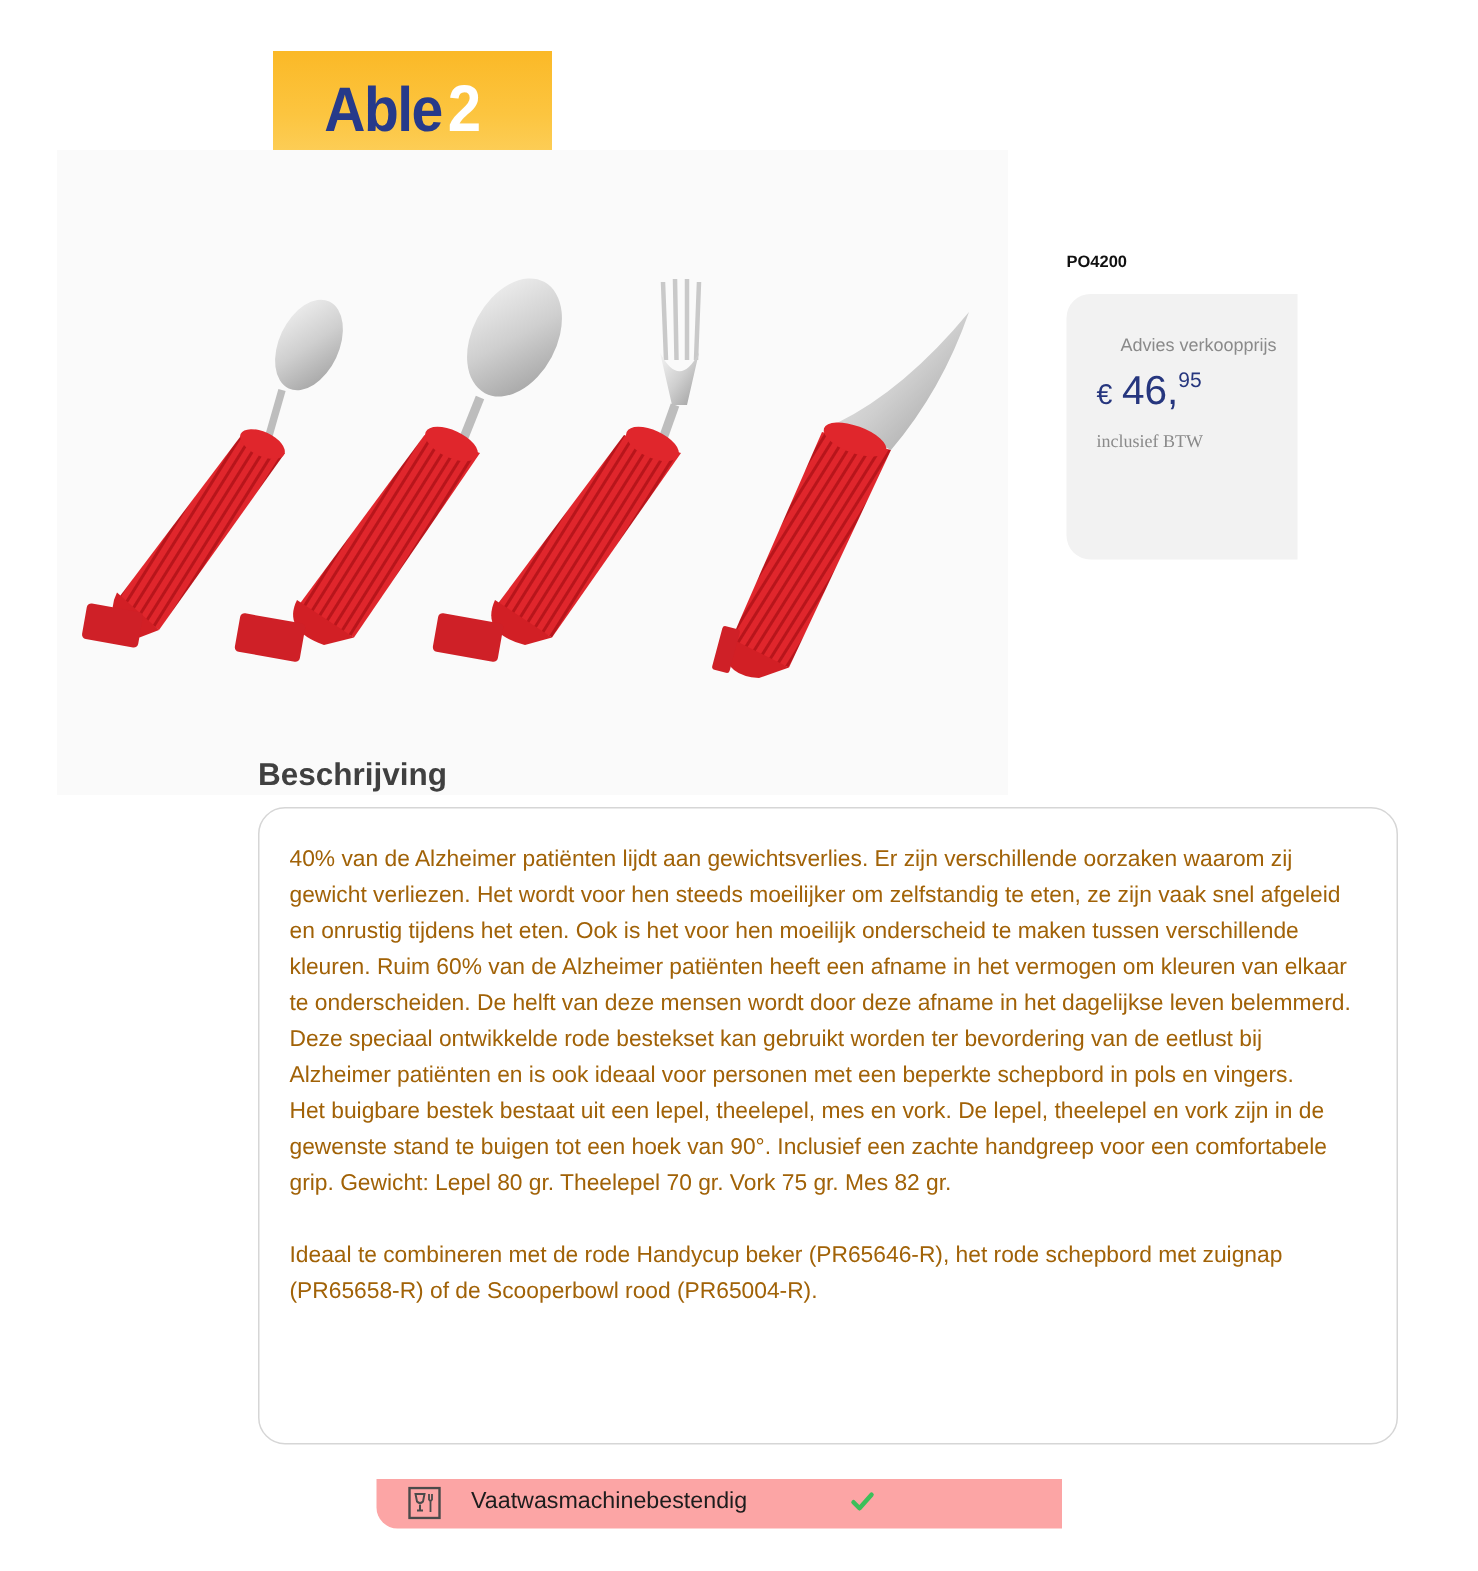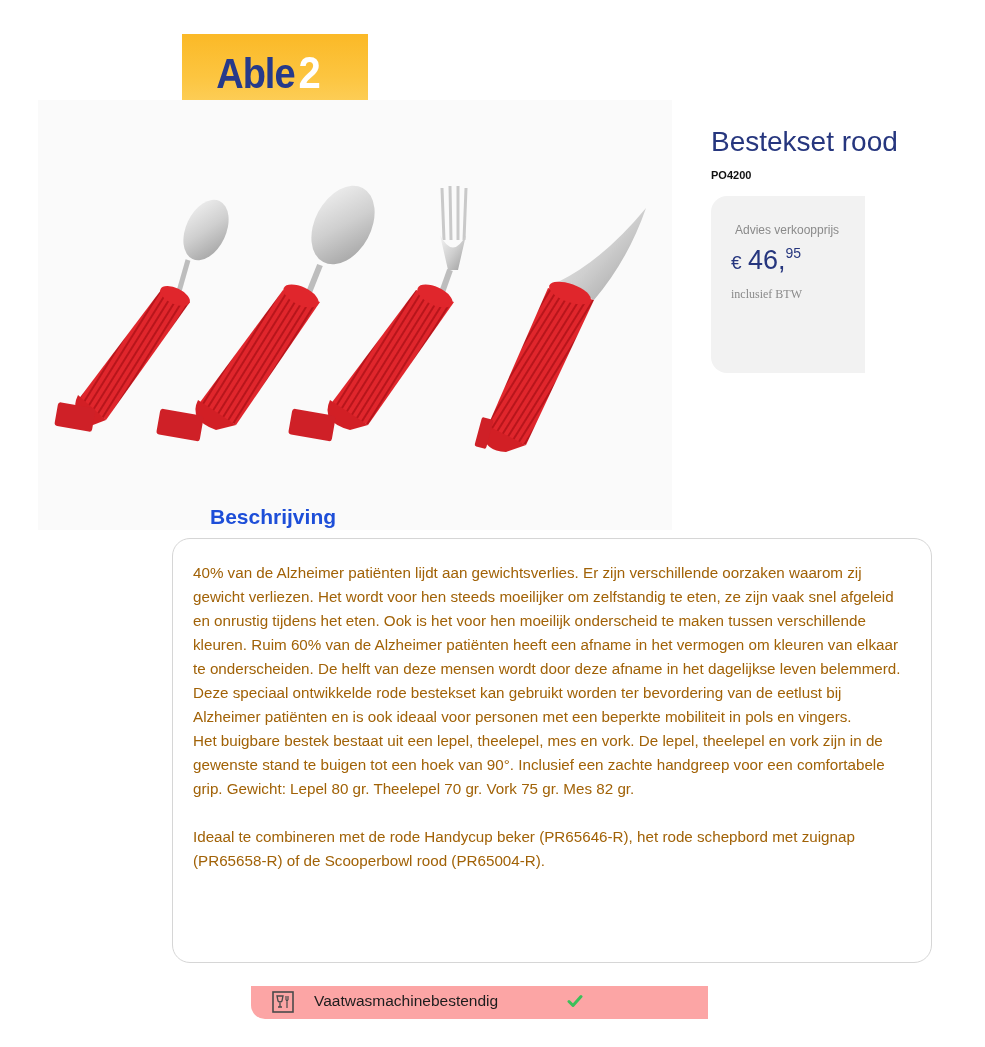--- a/index.html
+++ b/index.html
@@ -39,36 +39,36 @@
       position: absolute; left: 711px; top: 169px;
       font-size: 11px; font-weight: bold; color: #111;
     }
 
     
     .price-box {
       position: absolute; left: 711px; top: 196px; width: 154px; height: 177px;
       background: #f2f2f2; border-radius: 16px 0 0 16px;
     }
     .price-label {
-      position: absolute; left: 24px; top: 27px; font-size: 12px; color: #8a8a8a;
+      position: absolute; left: 36px; top: 27px; font-size: 12px; color: #8a8a8a;
       white-space: nowrap;
     }
     .price {
       position: absolute; left: 20px; top: 49px; color: #26367e; white-space: nowrap;
     }
     .price .cur { font-size: 19px; vertical-align: baseline; }
     .price .main { font-size: 27px; margin-left: 2px; }
     .price .cents { font-size: 14px; vertical-align: 11px; text-align: right; }
     .price-vat {
       position: absolute; left: 20px; top: 91px; font-size: 12px; color: #8a8a8a; font-family: Liberation Serif, serif;
     }
 
     
     .desc-heading {
-      position: absolute; left: 172px; top: 505px; font-size: 21px; color: #1d4ed8; margin-left: 38px;
+      position: absolute; left: 172px; top: 505px; font-size: 21px; color: #404040;
     }
     .desc-box {
       position: absolute; left: 172px; top: 538px; width: 760px; height: 425px;
       border: 1px solid #d6d6d6; border-radius: 18px; background: #fff;
       padding: 22px 20px 0 20px;
     }
     .desc-box p {
       font-size: 15.2px; line-height: 24px; color: #a16207;
     }
     .desc-box .spacer { height: 24px; }
@@ -143,36 +143,35 @@
       <g>
         <path d="M520 182 Q565 160 608 108 Q590 160 556 200 Z" fill="url(#steel)"></path>
         <path d="M510 188 L556 200 L488 345 L448 330 Z" fill="url(#ribs)"></path>
         <ellipse cx="532" cy="193" rx="22" ry="9" transform="rotate(20 532 193)" fill="#e0262c"></ellipse>
         <path d="M448 325 Q440 350 468 352 L488 345 Z" fill="#d21f25"></path>
         <rect x="440" y="318" width="12" height="30" rx="2" transform="rotate(15 446 333)" fill="#cf2027"></rect>
       </g>
     </svg>
   </div>
 
-  <h1 class="title">Bestekset rood</h1>
   <div class="sku">PO4200</div>
 
   <div class="price-box">
     <div class="price-label">Advies verkoopprijs</div>
     <div class="price">
       <span class="cur">€</span>
       <span class="main">46,</span><span class="cents">95</span>
     </div>
     <div class="price-vat">inclusief BTW</div>
   </div>
 
   <h2 class="desc-heading">Beschrijving</h2>
   <div class="desc-box">
     <p>40% van de Alzheimer patiënten lijdt aan gewichtsverlies. Er zijn verschillende oorzaken waarom zij gewicht verliezen. Het wordt voor hen steeds moeilijker om zelfstandig te eten, ze zijn vaak snel afgeleid en onrustig tijdens het eten. Ook is het voor hen moeilijk onderscheid te maken tussen verschillende kleuren. Ruim 60% van de Alzheimer patiënten heeft een afname in het vermogen om kleuren van elkaar te onderscheiden. De helft van deze mensen wordt door deze afname in het dagelijkse leven belemmerd.</p>
-    <p>Deze speciaal ontwikkelde rode bestekset kan gebruikt worden ter bevordering van de eetlust bij Alzheimer patiënten en is ook ideaal voor personen met een beperkte mobiliteit in pols en vingers.</p>
+    <p>Deze speciaal ontwikkelde rode bestekset kan gebruikt worden ter bevordering van de eetlust bij Alzheimer patiënten en is ook ideaal voor personen met een beperkte schepbord in pols en vingers.</p>
     <p>Het buigbare bestek bestaat uit een lepel, theelepel, mes en vork. De lepel, theelepel en vork zijn in de gewenste stand te buigen tot een hoek van 90°. Inclusief een zachte handgreep voor een comfortabele grip. Gewicht: Lepel 80 gr. Theelepel 70 gr. Vork 75 gr. Mes 82 gr.</p>
     <div class="spacer"></div>
     <p>Ideaal te combineren met de rode Handycup beker (PR65646-R), het rode schepbord met zuignap (PR65658-R) of de Scooperbowl rood (PR65004-R).</p>
   </div>
 
   <div class="feature-row">
     <svg class="feature-icon" viewBox="0 0 22 22" xmlns="http://www.w3.org/2000/svg">
       <rect x="1" y="1" width="20" height="20" fill="none" stroke="#4a4a4a" stroke-width="1.6"></rect>
       <path d="M5 5 L11 5 L10 10 Q8 12 6 10 Z" fill="none" stroke="#4a4a4a" stroke-width="1.3"></path>
       <path d="M8 12 L8 16 M6 16 L10 16" stroke="#4a4a4a" stroke-width="1.3"></path>

